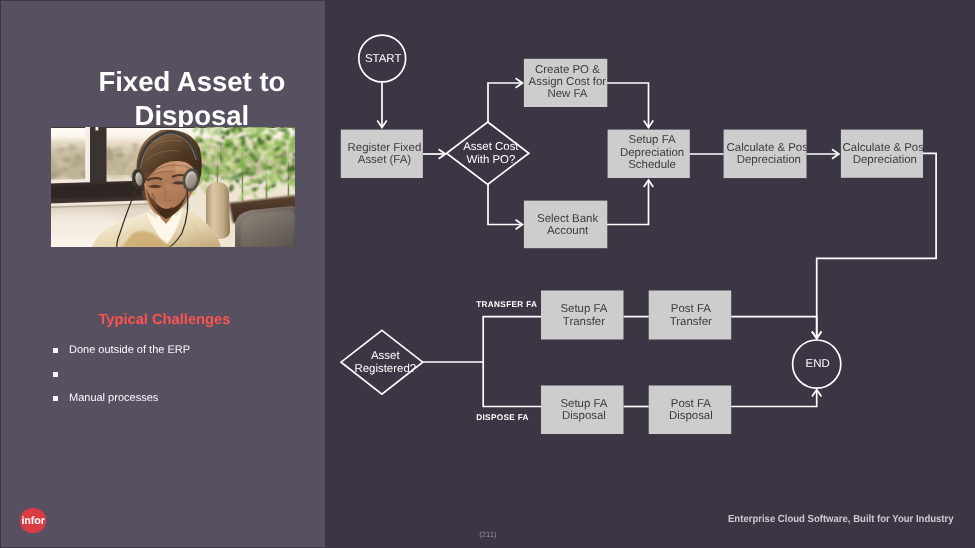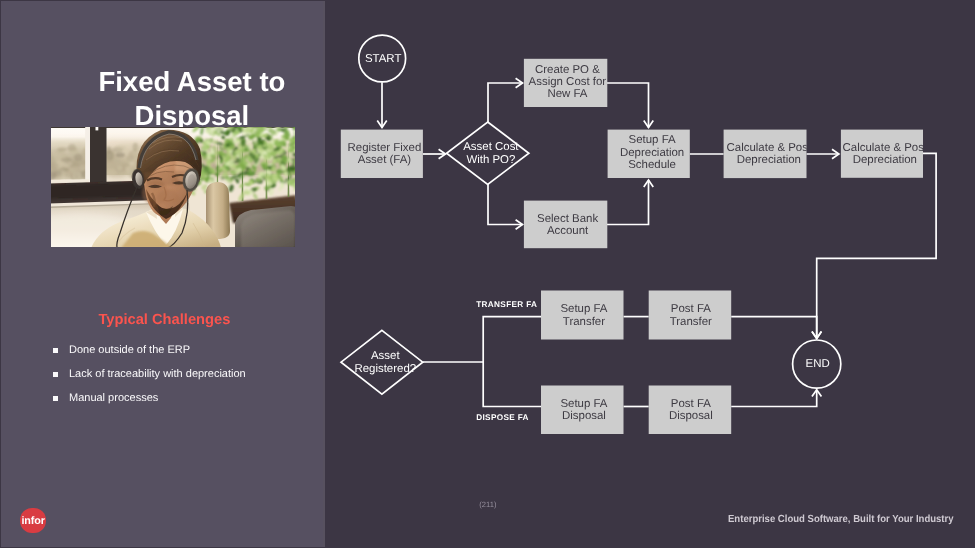--- a/index.html
+++ b/index.html
@@ -12,21 +12,21 @@
   #title { position:absolute; left:51.9px; top:65px; width:280px; color:#ffffff; font-size:27.5px;
            font-weight:bold; line-height:34px; letter-spacing:0px;text-align:center; }
   #hero { position:absolute; left:51px; top:127px; width:244px; height:120px; overflow:hidden; }
   #challenges-title { position:absolute; left:53.4px; top:311.6px; color:#FB544E; font-size:14.7px; font-weight:bold; line-height:16px;margin-left:45px; }
   #bullets { position:absolute; left:53.1px; top:343.2px; width:270px; }
   .bullet { position:relative; color:#FBFAFC; font-size:11px; height:24.1px; line-height:14px; padding-left:15.9px; }
   .bullet .sq { position:absolute; left:0; top:4.7px; width:4.8px; height:4.8px; background:#FAF9FB; }
   #infor-logo { position:absolute; left:20.1px; top:507.6px; width:26px; height:25.4px; background:#D93C42;
                 color:#ffffff; font-size:10.8px; font-weight:bold; letter-spacing:-0.15px;
                 display:flex; align-items:center; justify-content:center; line-height:1; padding-top:2px;border-radius:12px; }
-  #page-num { position:absolute; left:479.3px; top:500px; color:#958F9C; font-size:7.6px; }
+  #page-num { position:absolute; left:479.3px; top:530px; color:#958F9C; font-size:7.6px; }
   #tagline { position:absolute; left:728.1px; top:514.1px; color:#CFCAD2; font-size:10.3px; font-weight:bold;
              transform:scaleX(0.927); transform-origin:0 0; white-space:nowrap; }
   svg#flow { position:absolute; left:0; top:0; width:975px; height:548px; }
 </style>
 </head>
 <body>
 
 <div id="slide">
   <div id="left-panel"></div>
   <div id="panel-edge"></div>
@@ -887,21 +887,21 @@
  <path d="M136,63 Q139,86 131,106 Q123,119 116,121" fill="none" stroke="#2b2825" stroke-width="1.25" filter="url(#bl03)"></path>
  </g>
 
  <path d="M70,121 L82,106 Q94,101 104,108 L122,121 Z" fill="#c9aa6d" opacity="0.85" filter="url(#bl1)"></path>
  <rect width="244" height="121" fill="#ffd49a" opacity="0.06"></rect>
 </g>
 </svg></div>
   <div id="challenges-title">Typical Challenges</div>
   <div id="bullets">
       <div class="bullet"><span class="sq"></span><span>Done outside of the ERP</span></div>
-      <div class="bullet"><span class="sq"></span><span>Lack of traceability with depreciation</span></div>
+      <div class="bullet"><span class="sq"></span></div>
       <div class="bullet"><span class="sq"></span><span>Manual processes</span></div>
     </div>
   <div id="infor-logo">infor</div>
   <div id="page-num">(211)</div>
   <div id="tagline">Enterprise Cloud Software, Built for Your Industry</div>
   <svg id="flow">
       <defs>
         <clipPath id="clip-register">
           <rect x="340.8" y="129.6" width="82.1" height="48.4"></rect>
         </clipPath>

